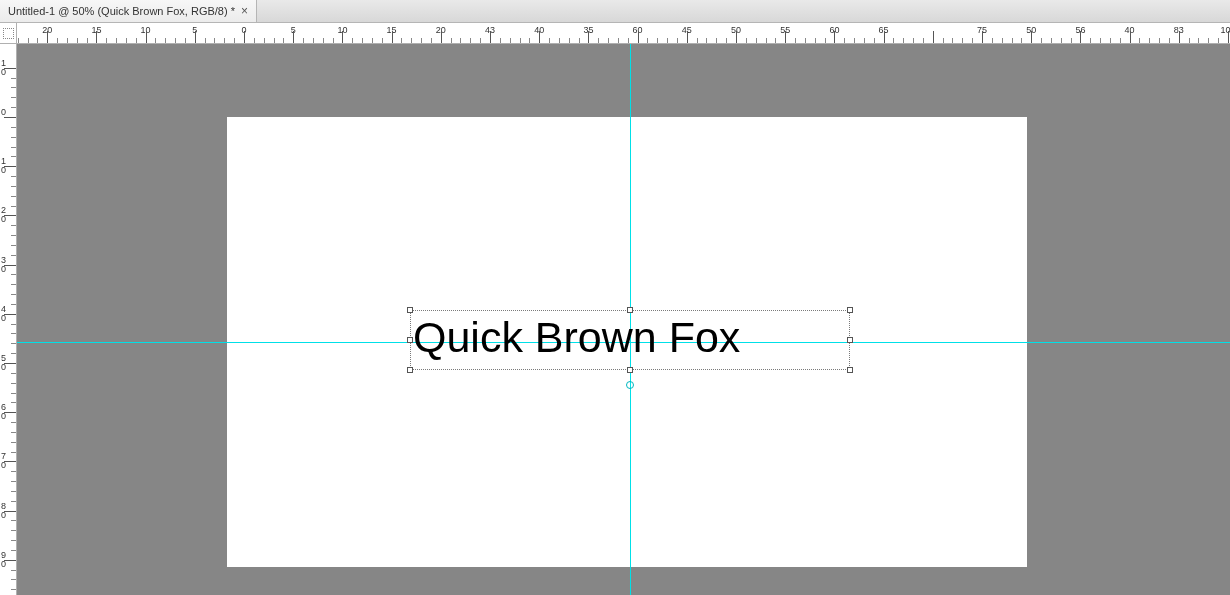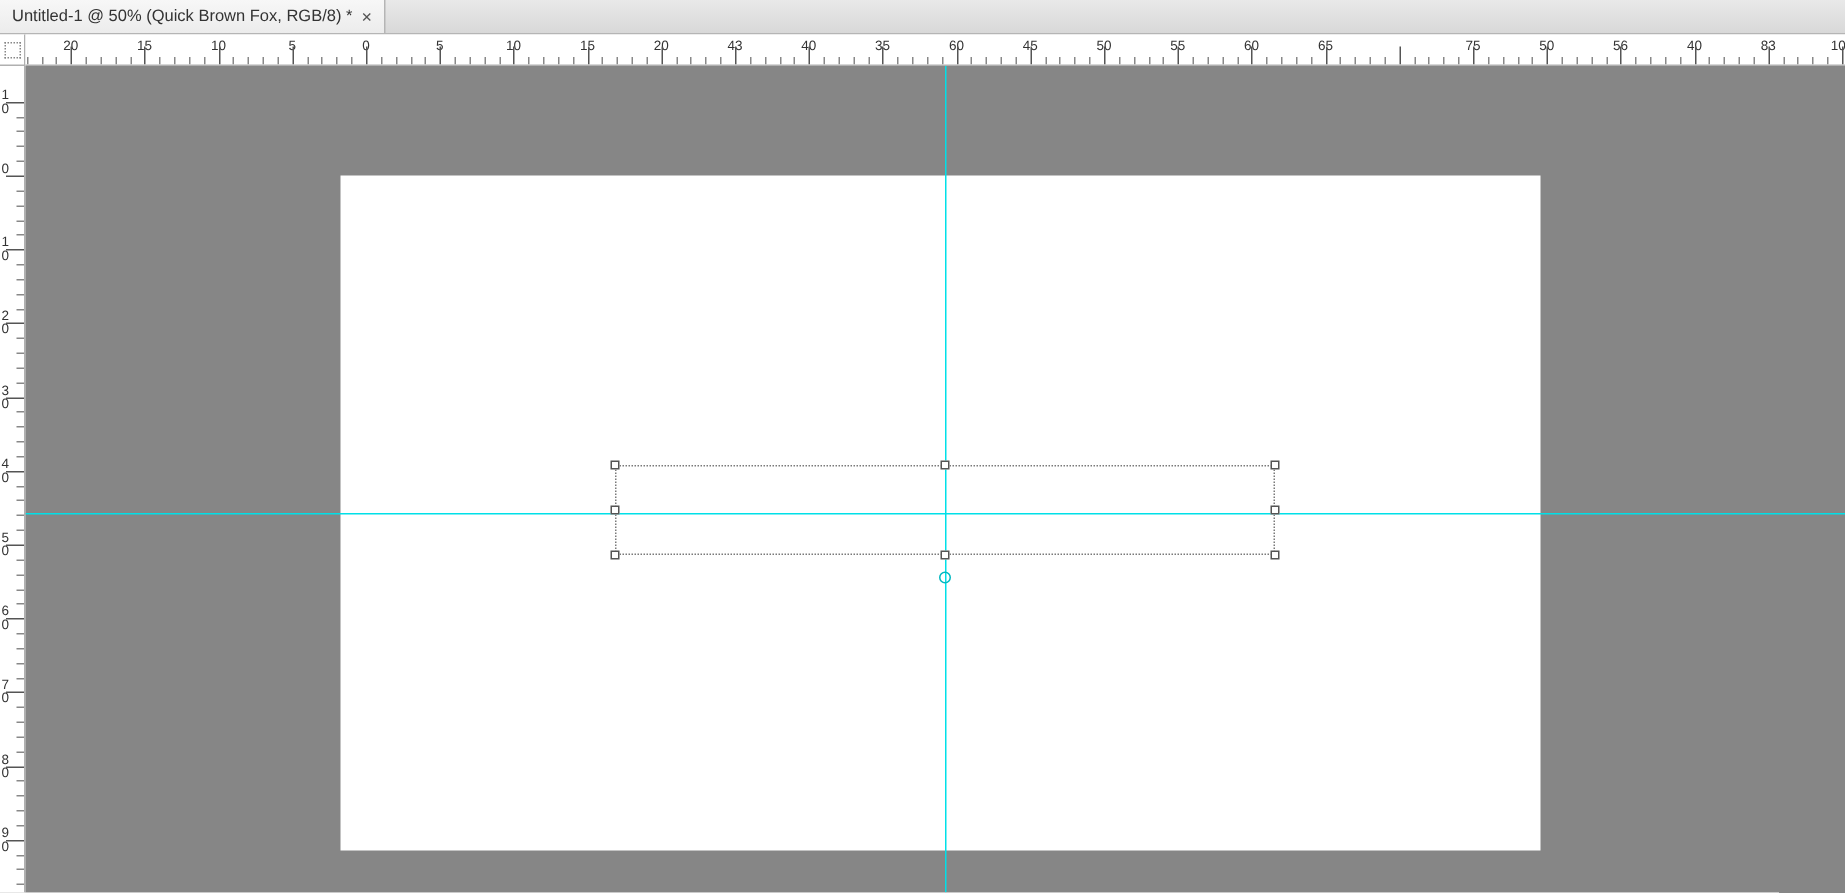--- a/index.html
+++ b/index.html
@@ -434,20 +434,23 @@
       <div class="mintick" style="top: 545.32px;"></div>
     </div>
 
   <div class="viewport">
 
     <div class="canvas"></div>
 
     <div class="guide-v" id="guide-v" style="left: 613px;"></div>
     <div class="guide-h" id="guide-h" style="top: 298px;"></div>
 
+    <div class="textlayer" id="textlayer" style="left: 396px; top: 269px;">
+      <span>Quick Brown Fox</span>
+    </div>
 
     <div class="selbox" id="selbox" style="left: 393px; top: 266px; width: 440px; height: 60px;">
       <div class="handle tl"></div>
       <div class="handle tm"></div>
       <div class="handle tr"></div>
       <div class="handle ml"></div>
       <div class="handle mr"></div>
       <div class="handle bl"></div>
       <div class="handle bm"></div>
       <div class="handle br"></div>

